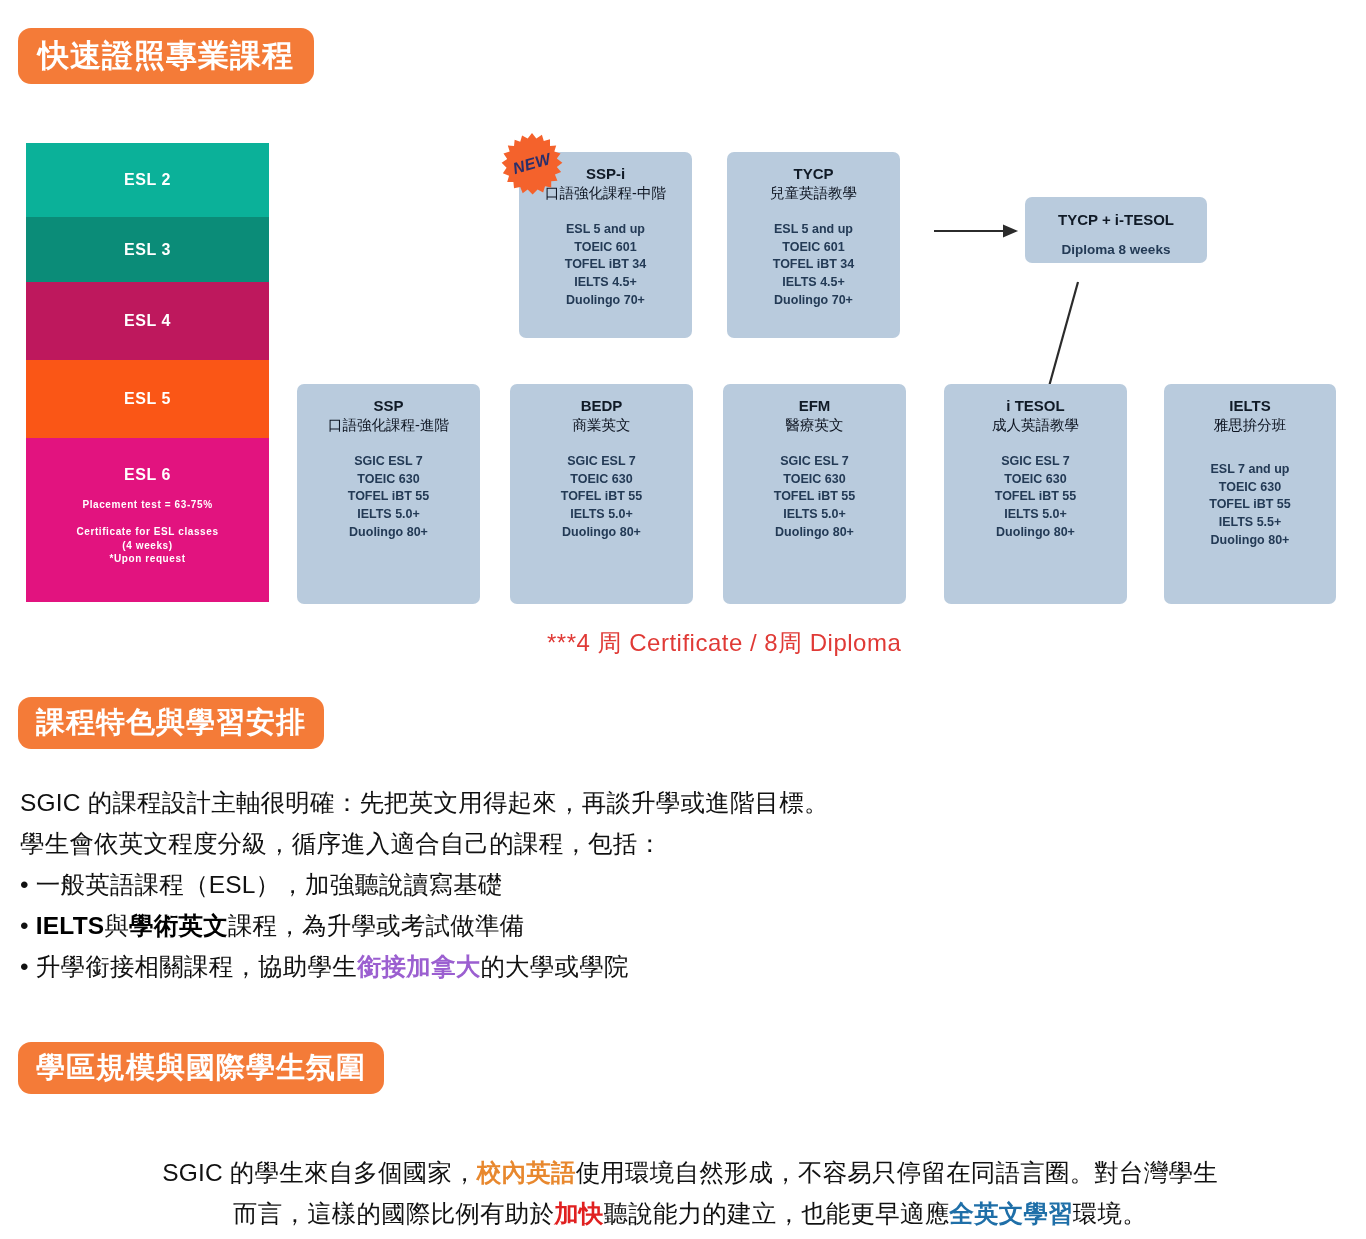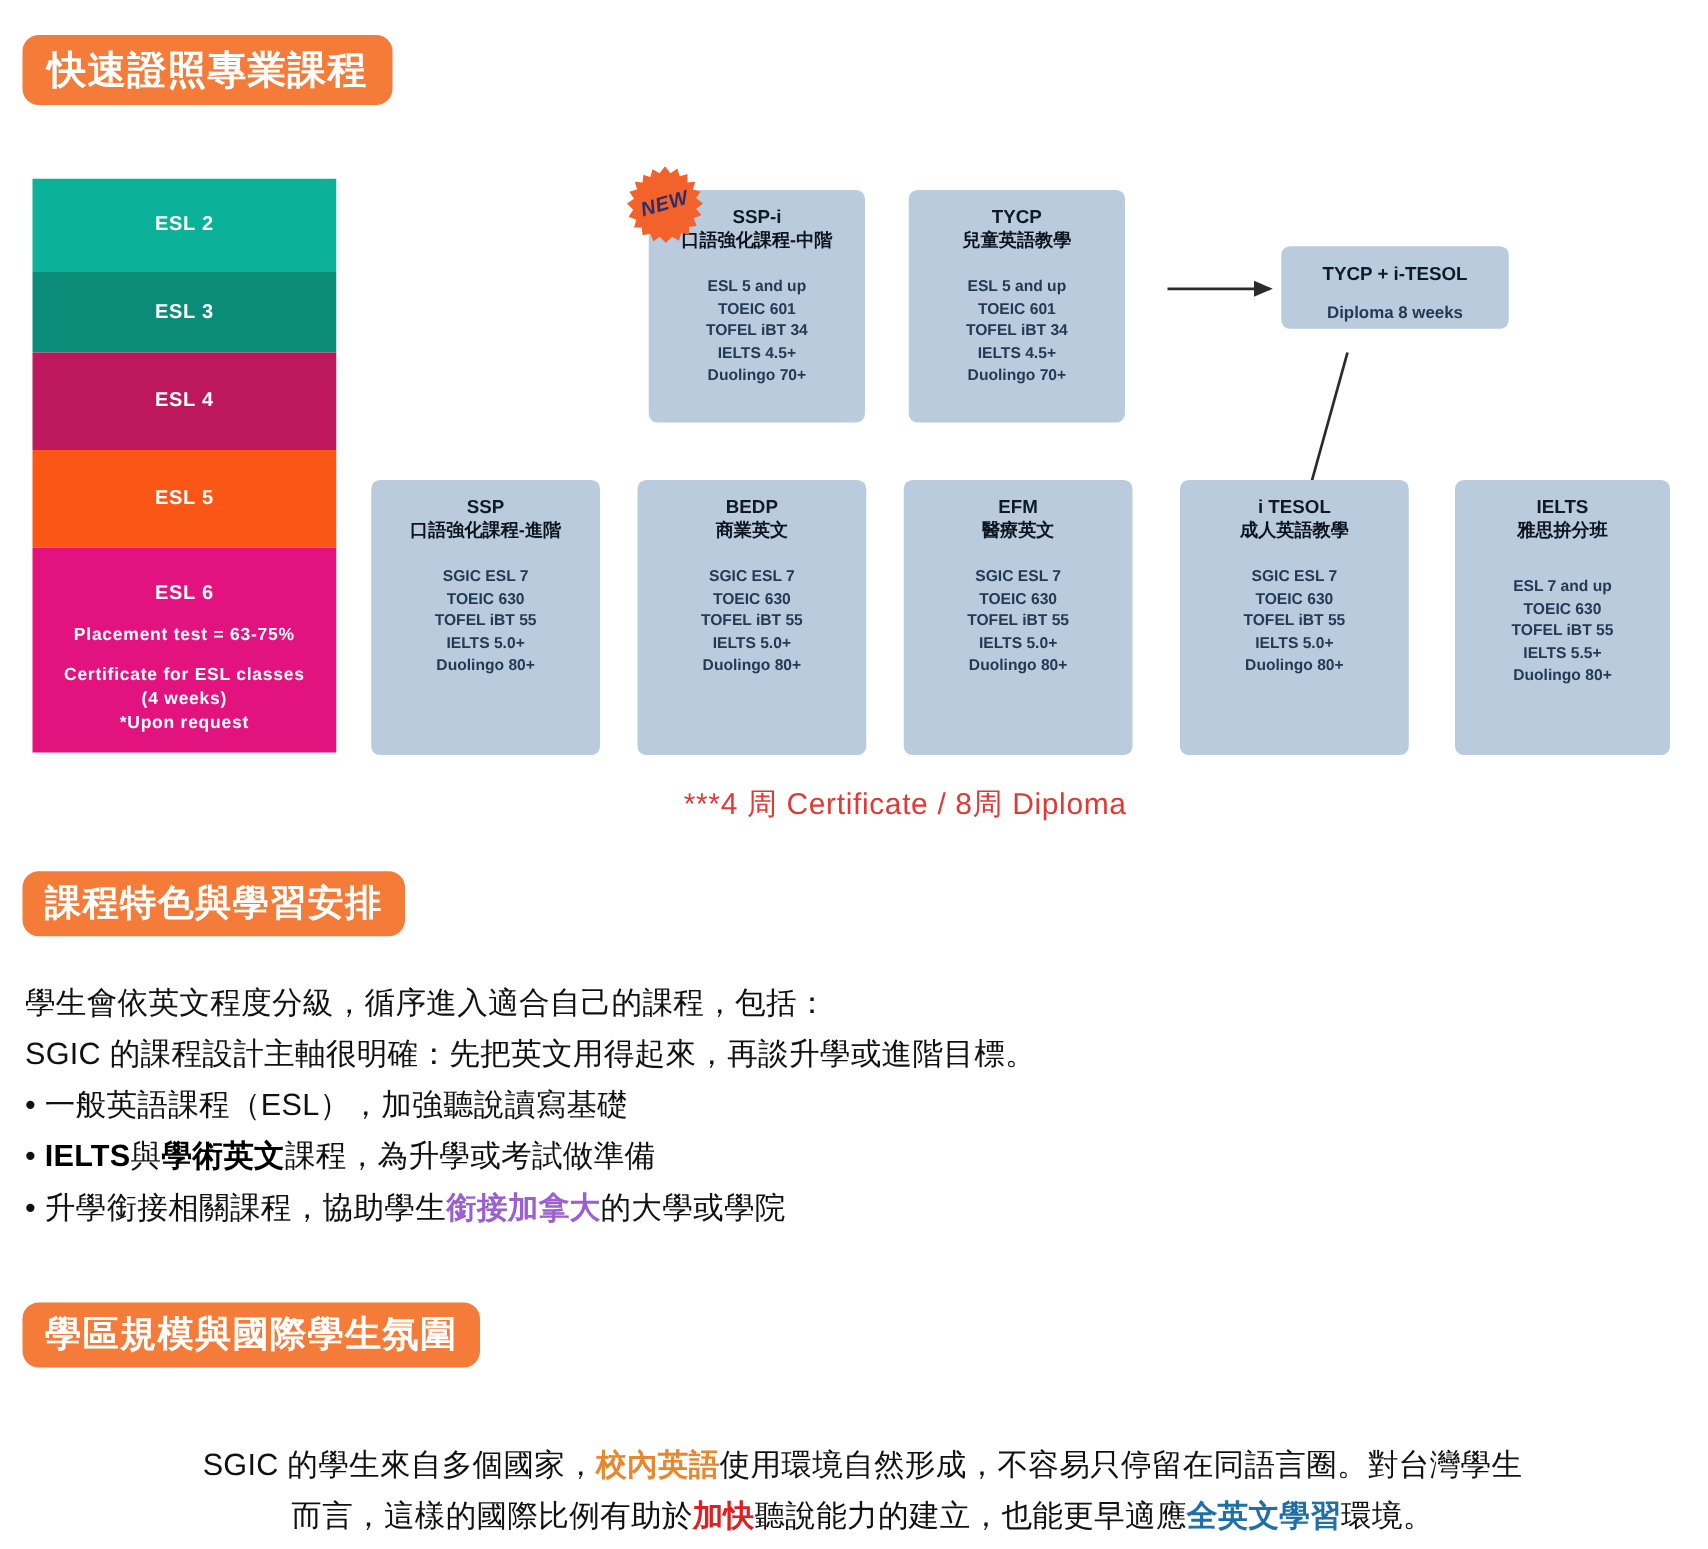--- a/index.html
+++ b/index.html
@@ -47,21 +47,21 @@
     align-items: center;
     justify-content: center;
     color: #ffffff;
     font-weight: bold;
     font-size: 16px;
     letter-spacing: .6px;
     text-align: center;
   }
   .esl-step .esl-label { line-height: 1.1; }
   .esl-note {
-    font-size: 14px;
+    font-size: 10px;
     font-weight: bold;
     line-height: 1.35;
     margin-top: 14px;
   }
   .esl-note.tight { }
 
   
   .course-box {
     position: absolute;
     background: #b9cbdd;
@@ -71,21 +71,21 @@
     color: #14253c;
   }
   .cb-title {
     font-size: 15px;
     font-weight: bold;
     line-height: 1.35;
     color: #101a26;
   }
   .cb-sub {
     font-size: 14.5px;
-    font-weight: bold;
+    font-weight: normal;
     line-height: 1.35;
     color: #0d1420;
   }
   .cb-reqs {
     margin-top: 17px;
     font-size: 12.5px;
     font-weight: bold;
     line-height: 1.42;
     color: #233a55;
   }
@@ -308,22 +308,22 @@
     <div>IELTS 5.5+</div>
     <div>Duolingo 80+</div>
   </div>
 </div>
 
 <div id="red-note">***4 周 Certificate / 8周 Diploma</div>
 
 <div class="section-pill" id="pill-2">課程特色與學習安排</div>
 
 <div class="body-text" id="para-1">
+  <div>SGIC 的課程設計主軸很明確：先把英文用得起來，再談升學或進階目標。</div>
   <div>學生會依英文程度分級，循序進入適合自己的課程，包括：</div>
-  <div>SGIC 的課程設計主軸很明確：先把英文用得起來，再談升學或進階目標。</div>
   <div class="bullet-line">• 一般英語課程（ESL），加強聽說讀寫基礎</div>
   <div class="bullet-line"><span>• </span><span class="em-dark">IELTS</span><span>與</span><span class="em-dark">學術英文</span><span>課程，為升學或考試做準備</span></div>
   <div class="bullet-line"><span>• 升學銜接相關課程，協助學生</span><span class="em-purple">銜接加拿大</span><span>的大學或學院</span></div>
 </div>
 
 <div class="section-pill" id="pill-3">學區規模與國際學生氛圍</div>
 
 <div class="body-text" id="para-2">
   <div><span>SGIC 的學生來自多個國家，</span><span class="em-orange">校內英語</span><span>使用環境自然形成，不容易只停留在同語言圈。對台灣學生</span></div>
   <div><span>而言，這樣的國際比例有助於</span><span class="em-red">加快</span><span>聽說能力的建立，也能更早適應</span><span class="em-blue">全英文學習</span><span>環境。</span></div>

